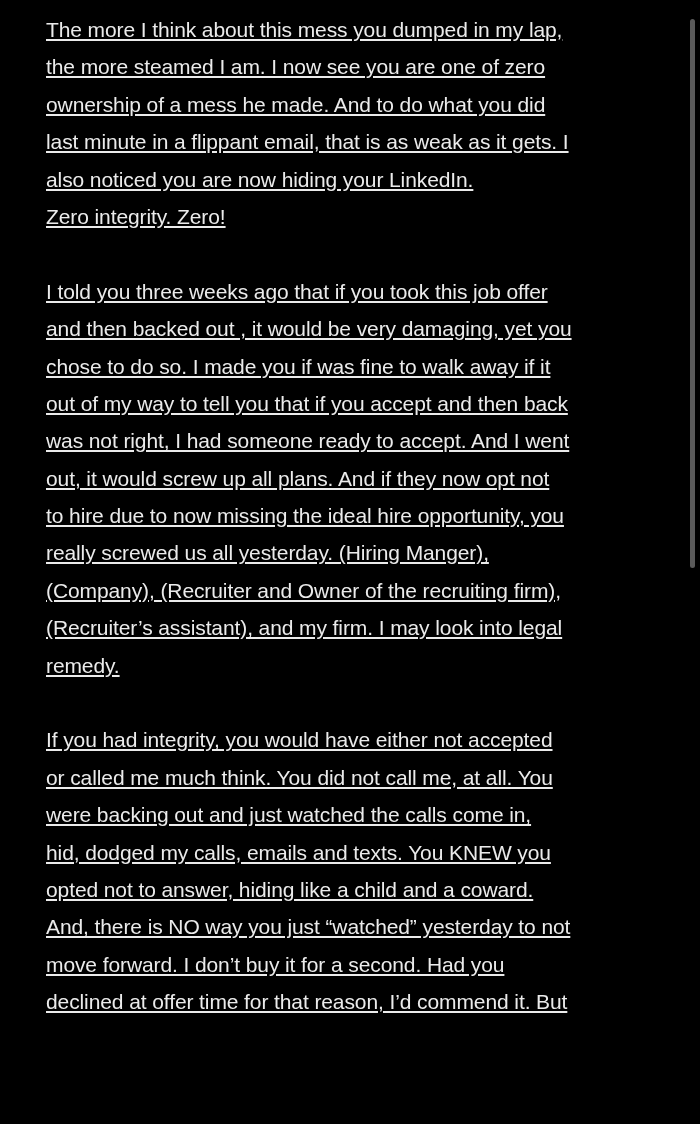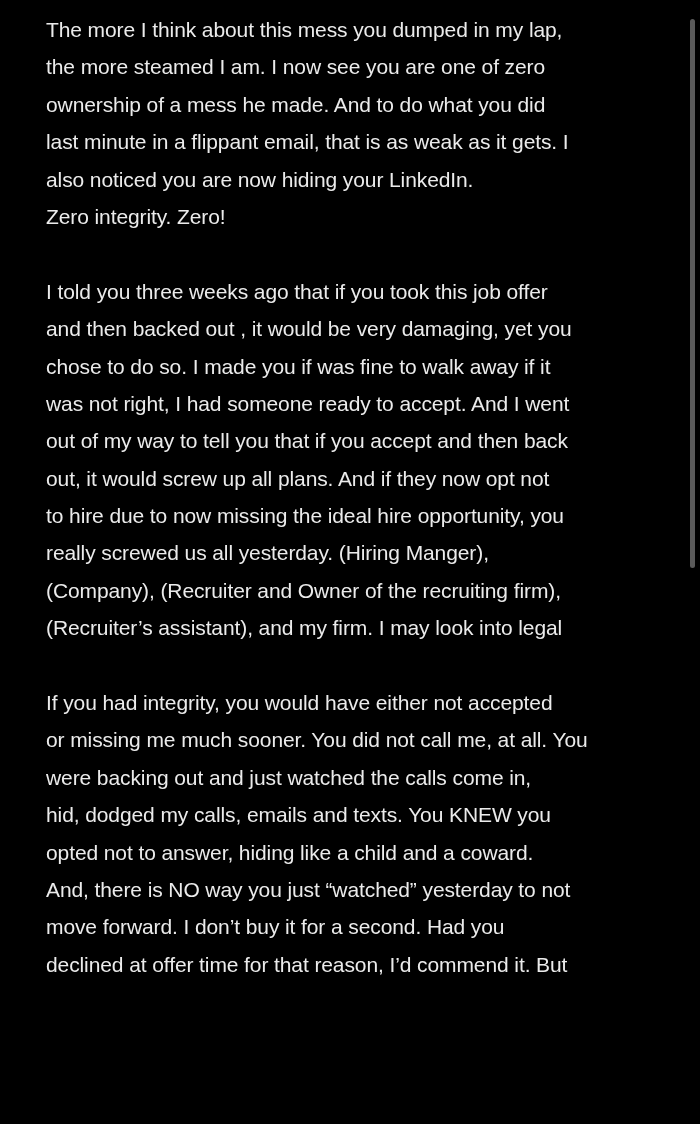--- a/index.html
+++ b/index.html
@@ -21,20 +21,21 @@
       color: #ebebeb;
       font-family: "Liberation Sans", sans-serif;
       font-size: 21px;
       line-height: 37.4px;
       letter-spacing: -0.1px;
     }
     .line {
       display: block;
       white-space: nowrap;
       height: 37.4px;
+      text-decoration: underline;
     }
     .blank {
       display: block;
       height: 37.4px;
     }
     .scrollbar {
       position: absolute;
       left: 690px;
       top: 19px;
       width: 5px;
@@ -53,32 +54,33 @@
     <span class="line">ownership of a mess he made. And to do what you did</span>
     <span class="line">last minute in a flippant email, that is as weak as it gets. I</span>
     <span class="line">also noticed you are now hiding your LinkedIn.</span>
     <span class="line">Zero integrity. Zero!</span>
   </div>
   <span class="blank"></span>
   <div>
     <span class="line">I told you three weeks ago that if you took this job offer</span>
     <span class="line">and then backed out , it would be very damaging, yet you</span>
     <span class="line">chose to do so. I made you if was fine to walk away if it</span>
+    <span class="line">out of my way to tell you that if you accept and then back</span>
     <span class="line">was not right, I had someone ready to accept. And I went</span>
-    <span class="line">out of my way to tell you that if you accept and then back</span>
     <span class="line">out, it would screw up all plans. And if they now opt not</span>
     <span class="line">to hire due to now missing the ideal hire opportunity, you</span>
     <span class="line">really screwed us all yesterday. (Hiring Manger),</span>
     <span class="line">(Company), (Recruiter and Owner of the recruiting firm),</span>
     <span class="line">(Recruiter’s assistant), and my firm. I may look into legal</span>
+    <span class="line">remedy.</span>
   </div>
   <span class="blank"></span>
   <div>
     <span class="line">If you had integrity, you would have either not accepted</span>
-    <span class="line">or missing me much sooner. You did not call me, at all. You</span>
+    <span class="line">or called me much think. You did not call me, at all. You</span>
     <span class="line">were backing out and just watched the calls come in,</span>
     <span class="line">hid, dodged my calls, emails and texts. You KNEW you</span>
     <span class="line">opted not to answer, hiding like a child and a coward.</span>
     <span class="line">And, there is NO way you just “watched” yesterday to not</span>
     <span class="line">move forward. I don’t buy it for a second. Had you</span>
     <span class="line">declined at offer time for that reason, I’d commend it. But</span>
   </div>
 </div>
 
 <div class="scrollbar"></div>

